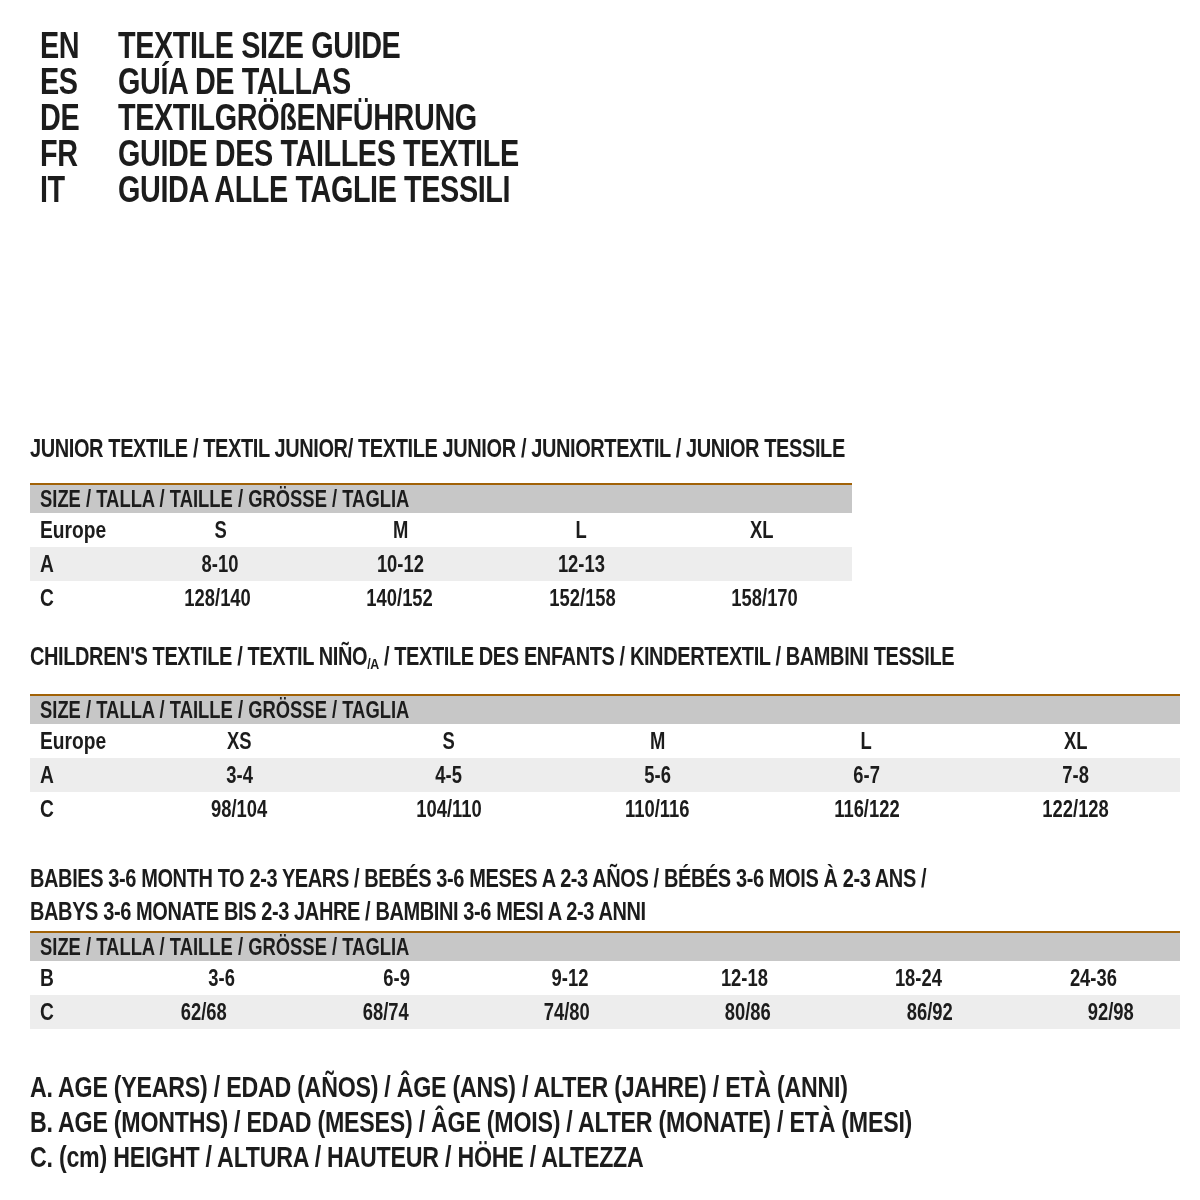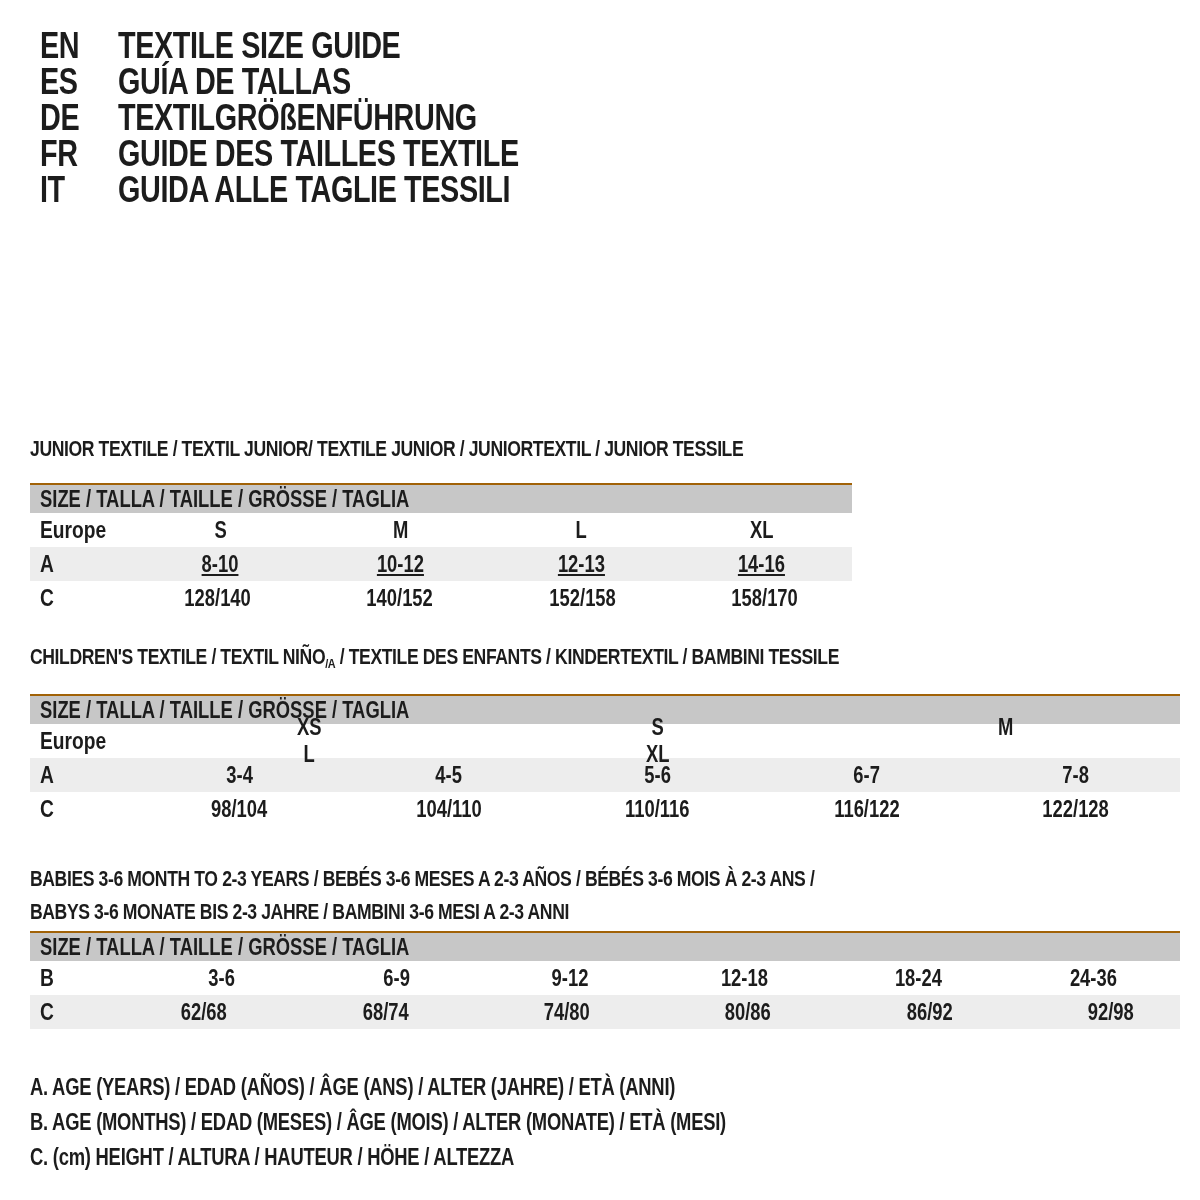--- a/index.html
+++ b/index.html
@@ -20,39 +20,39 @@
   .lang-code { width:78px; flex:0 0 78px; }
 
   
   #figure { position:absolute; left:900px; top:0; width:300px; height:430px; }
 
   
   .tbl { position:absolute; left:30px; }
   #tbl-junior   { top:436px; width:822px; }
   #tbl-children { top:644px; width:1150px; }
   #tbl-babies   { top:862px; width:1150px; }
-  .ttl { font-size:22px; line-height:25px; letter-spacing:-0.5px; }
+  .ttl { font-size:25px; line-height:25px; letter-spacing:-0.5px; }
   #tbl-junior .ttl-wrap, #tbl-children .ttl-wrap { margin-bottom:22px; }
   #tbl-babies .ttl { line-height:33px; }
   #tbl-babies .ttl-wrap { margin-bottom:3px; }
   .ttl sub { font-size:0.62em; vertical-align:baseline; position:relative; top:0.28em; }
 
   .hdr { height:30px; background:#c7c7c7; border-top:2px solid #a16207;
          display:flex; align-items:center; padding-left:10px; font-size:23px; }
   .row { display:flex; height:34px; align-items:center; }
   .row.shaded { background:#ededed; }
   .rlab { display:flex; align-items:center; padding-left:10px; font-size:24px; }
   #tbl-junior .rlab { width:100px; flex:0 0 100px; }
   #tbl-children .rlab, #tbl-babies .rlab { width:105px; flex:0 0 105px; }
   .cells { flex:1; display:grid; }
   .cell { display:flex; align-items:center; justify-content:center; font-size:23px; }
 
   
   #legend { position:absolute; left:30px; top:1070px; }
-  .legend-line { height:35px; display:flex; align-items:center; font-size:23px; letter-spacing:-0.3px; }
+  .legend-line { height:35px; display:flex; align-items:center; font-size:29px; letter-spacing:-0.3px; }
 </style>
 </head>
 <body>
 
 <div class="canvas">
 
   <div id="lang-block">
       <div class="lang-row">
         <span class="lang-code cx">EN</span>
         <span class="lang-label cx">TEXTILE SIZE GUIDE</span>
@@ -105,32 +105,29 @@
             </div>
             <div class="cell">
               <span class="cxc">XL</span>
             </div>
           </div>
         </div>
         <div class="row shaded">
           <div class="rlab">
             <span class="cx">A</span>
           </div>
-          <div class="cells" style="grid-template-columns: repeat(4, 1fr); text-decoration: underline;">
+          <div class="cells" style="grid-template-columns: repeat(4, 1fr);">
             <div class="cell">
               <span class="cxc">8-10</span>
             </div>
             <div class="cell">
               <span class="cxc">10-12</span>
             </div>
             <div class="cell">
               <span class="cxc">12-13</span>
-            </div>
-            <div class="cell">
-              <span class="cxc">14-16</span>
             </div>
           </div>
         </div>
         <div class="row">
           <div class="rlab">
             <span class="cx">C</span>
           </div>
           <div class="cells" style="grid-template-columns: repeat(4, 1fr); gap: 8px;">
             <div class="cell">
               <span class="cxc">128/140</span>
@@ -151,21 +148,21 @@
         <div class="ttl-wrap">
           <div class="ttl"><span class="cx"><span>CHILDREN'S TEXTILE / TEXTIL NIÑO</span><sub>/A</sub><span> / TEXTILE DES ENFANTS / KINDERTEXTIL / BAMBINI TESSILE</span></span></div>
         </div>
         <div class="hdr">
           <span class="cx">SIZE / TALLA / TAILLE / GRÖSSE / TAGLIA</span>
         </div>
         <div class="row">
           <div class="rlab">
             <span class="cx">Europe</span>
           </div>
-          <div class="cells" style="grid-template-columns: repeat(3, 1fr);">
+          <div class="cells" style="grid-template-columns: repeat(5, 1fr);">
             <div class="cell">
               <span class="cxc">XS</span>
             </div>
             <div class="cell">
               <span class="cxc">S</span>
             </div>
             <div class="cell">
               <span class="cxc">M</span>
             </div>
             <div class="cell">

